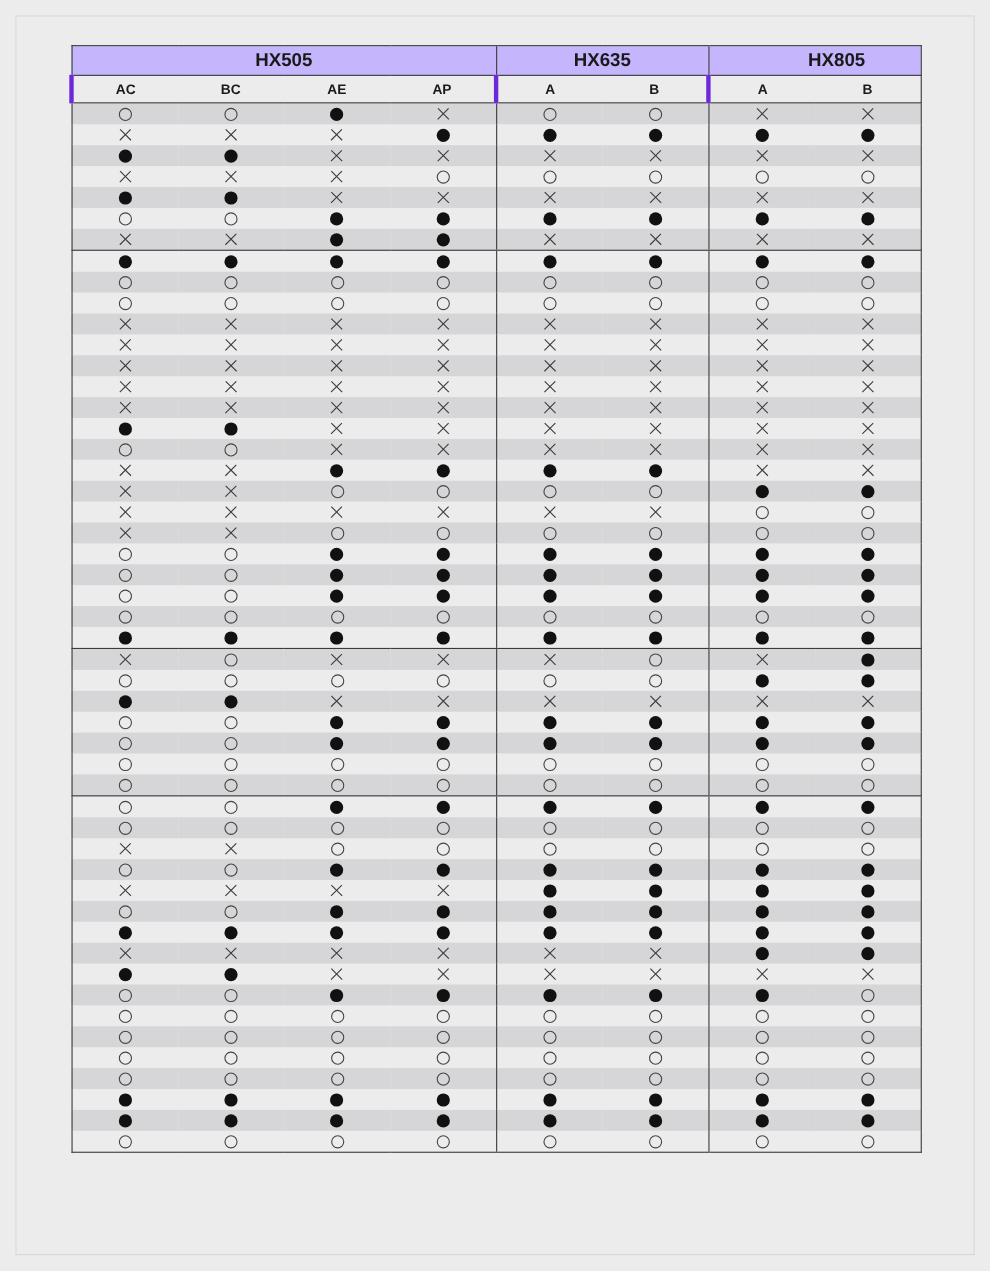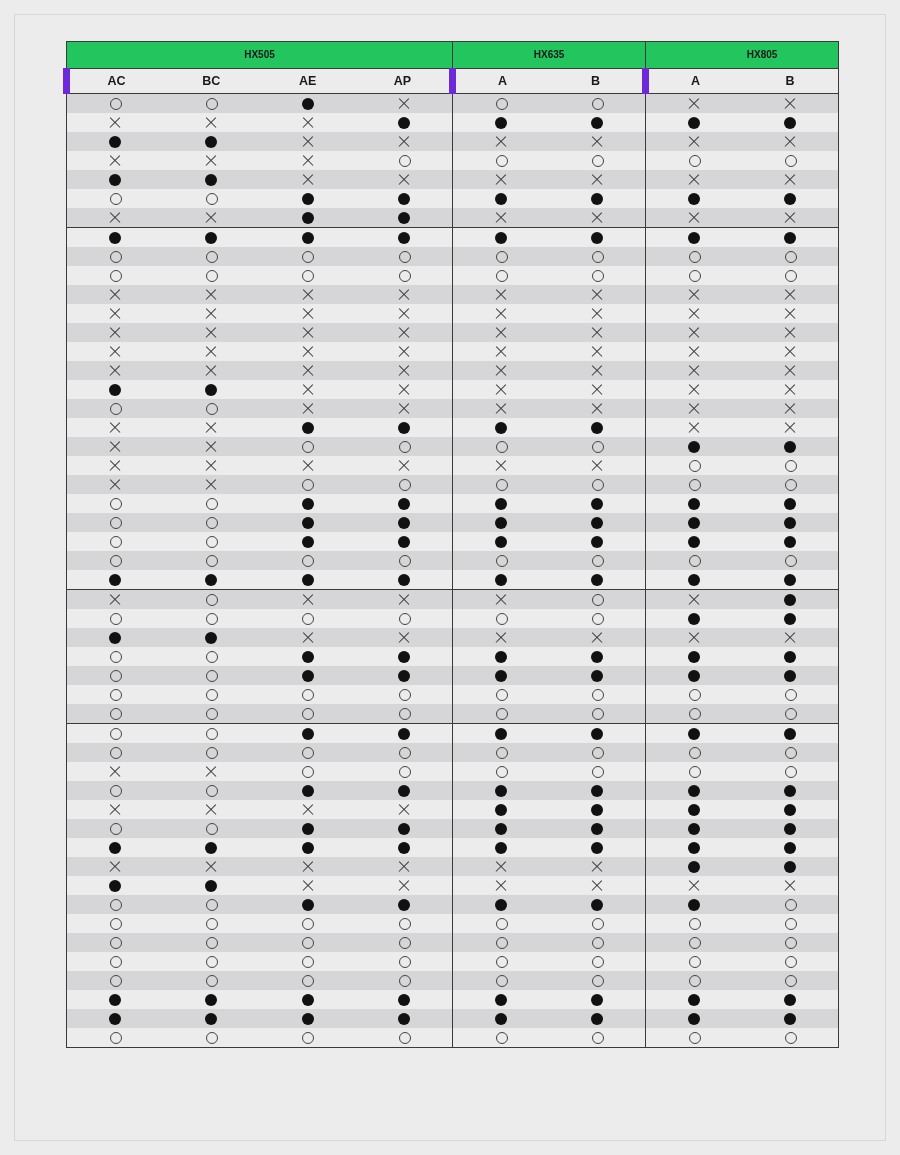--- a/index.html
+++ b/index.html
@@ -39,23 +39,23 @@
   table.matrix {
     border-collapse: collapse;
     width: 772px;
     table-layout: fixed;
   }
   table.matrix col.c {
     width: 96.5px;
   }
   thead th {
     font-weight: bold;
-    font-size: 10px;
+    font-size: 17px;
     color: #1a1a1a;
-    background: #22c55e;
+    background: #c4b5fd;
     text-align: center;
     padding: 0;
     height: 26px;
     line-height: 26px;
   }
   thead tr.group th {
     border-top: 1px solid #3a3a3a;
     border-bottom: 1px solid #3a3a3a;
   }
   thead tr.group th.sep-left {
@@ -66,21 +66,21 @@
     padding-left: 40px;
   }
   thead tr.sub th {
     background: #ececed;
     border-bottom: 1px solid #3a3a3a;
     font-size: 12.5px;
     height: 24px;
     line-height: 24px;
   }
   thead tr.sub th.vsep {
-    border-left: 7px solid #6d28d9;
+    border-left: 4px solid #6d28d9;
   }
   thead tr.sub th.vsep-r {
     border-right: 1px solid #3a3a3a;
   }
   tbody td {
     height: 19px;
     padding: 0;
     text-align: center;
     vertical-align: middle;
     font-size: 12px;

